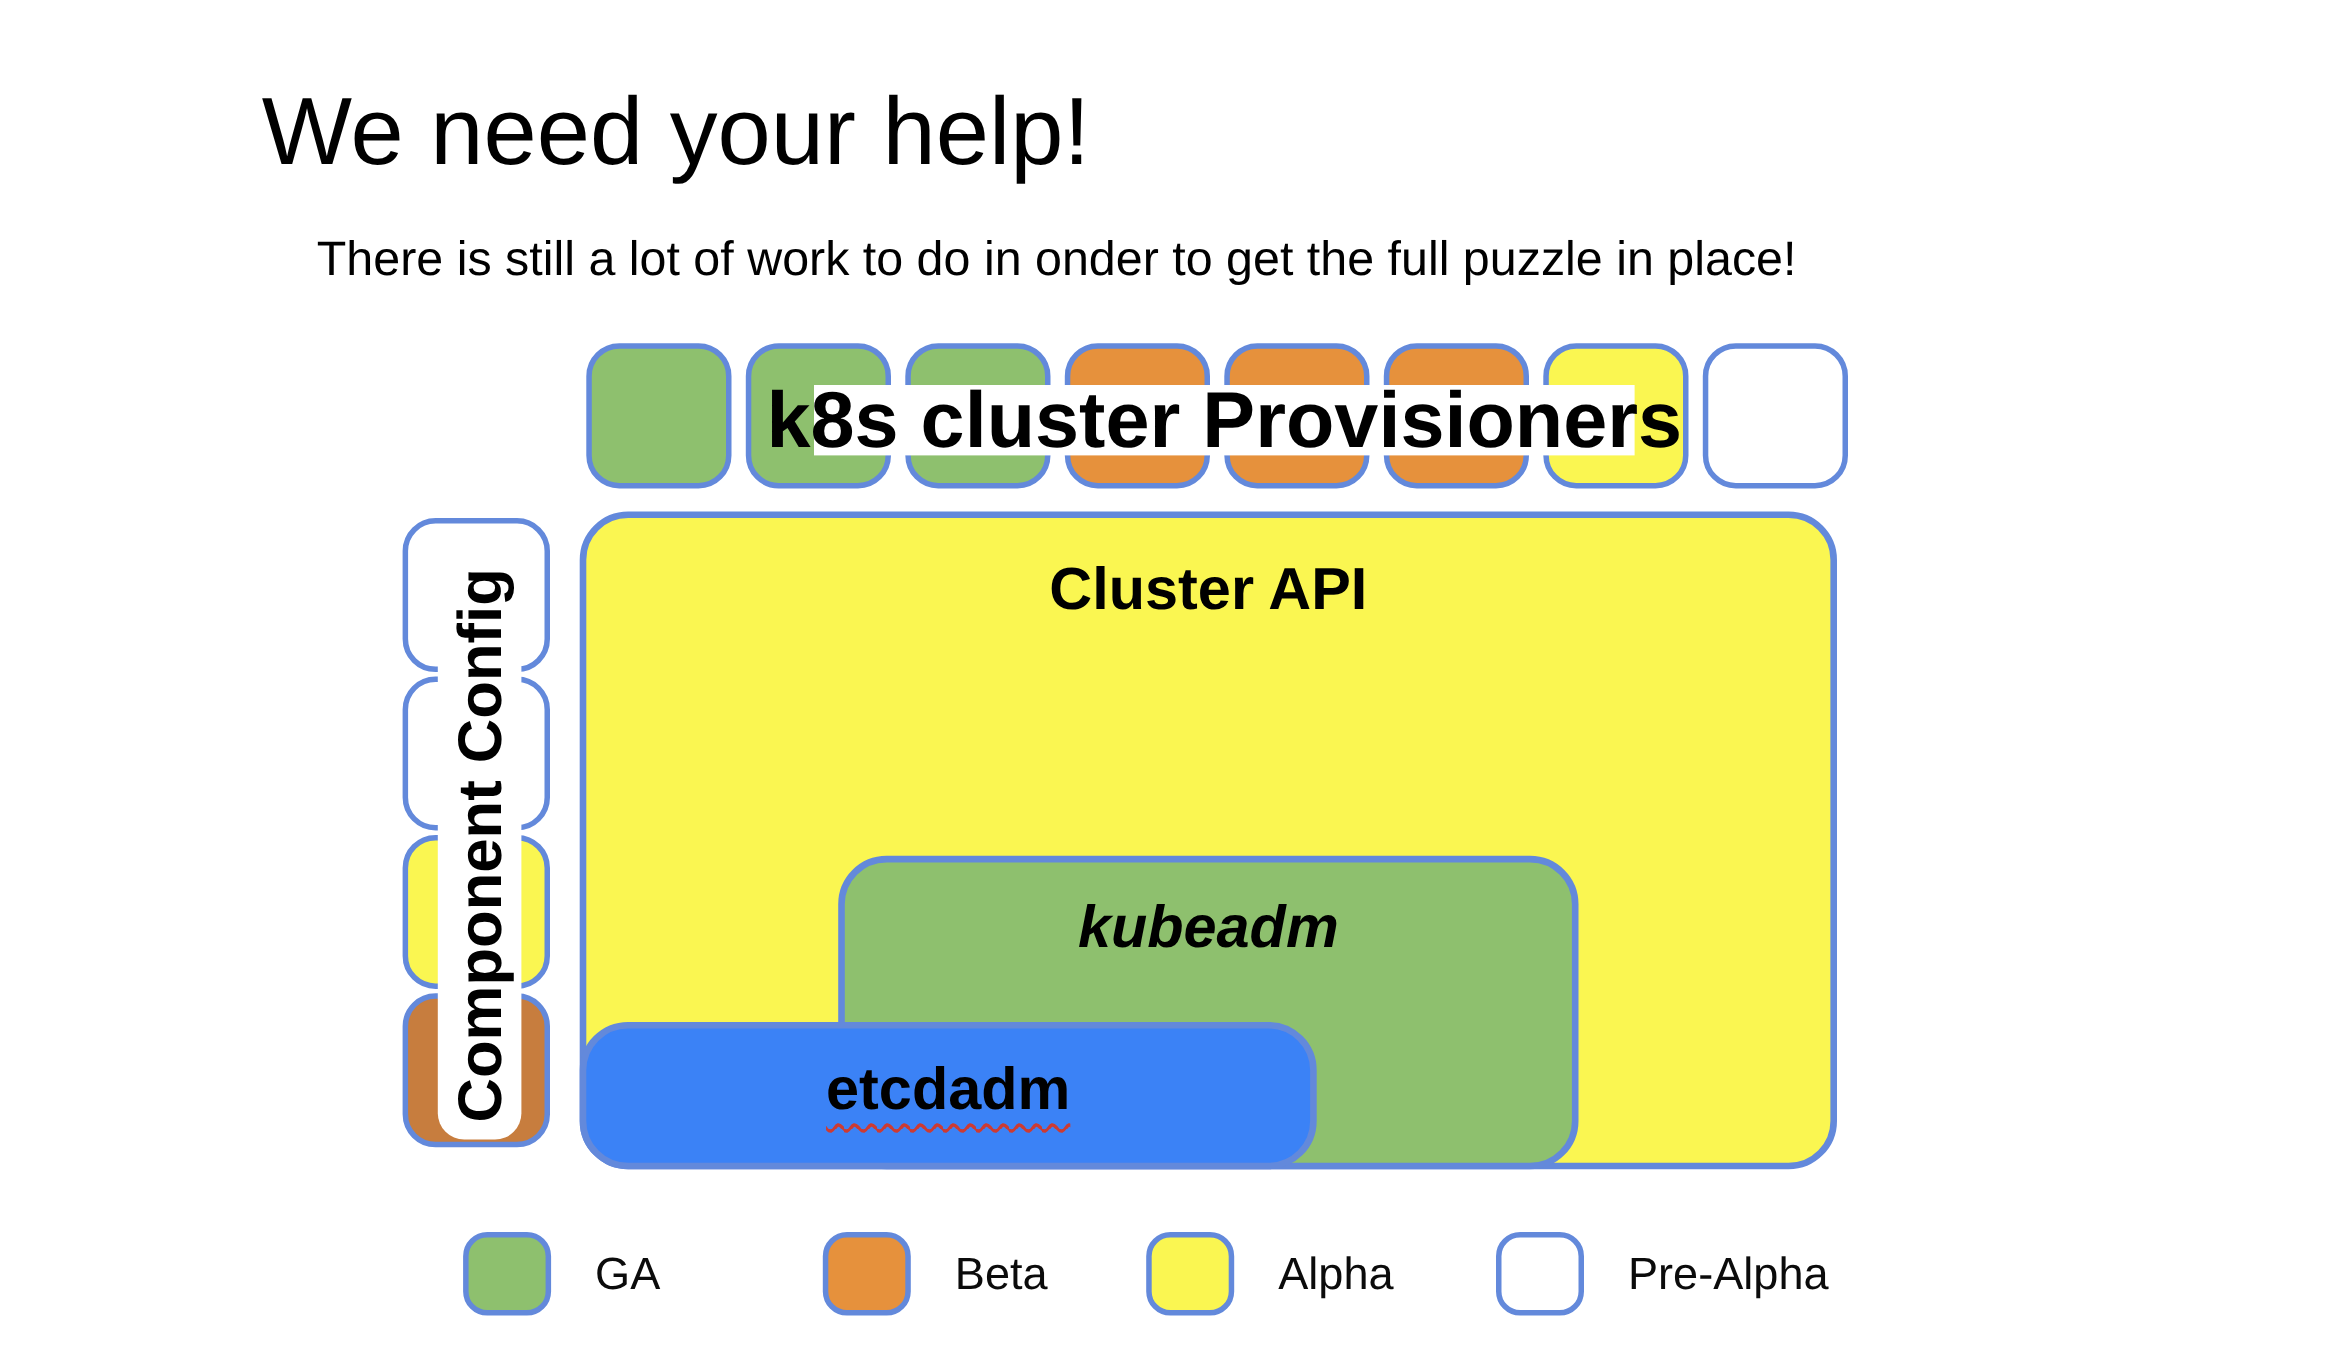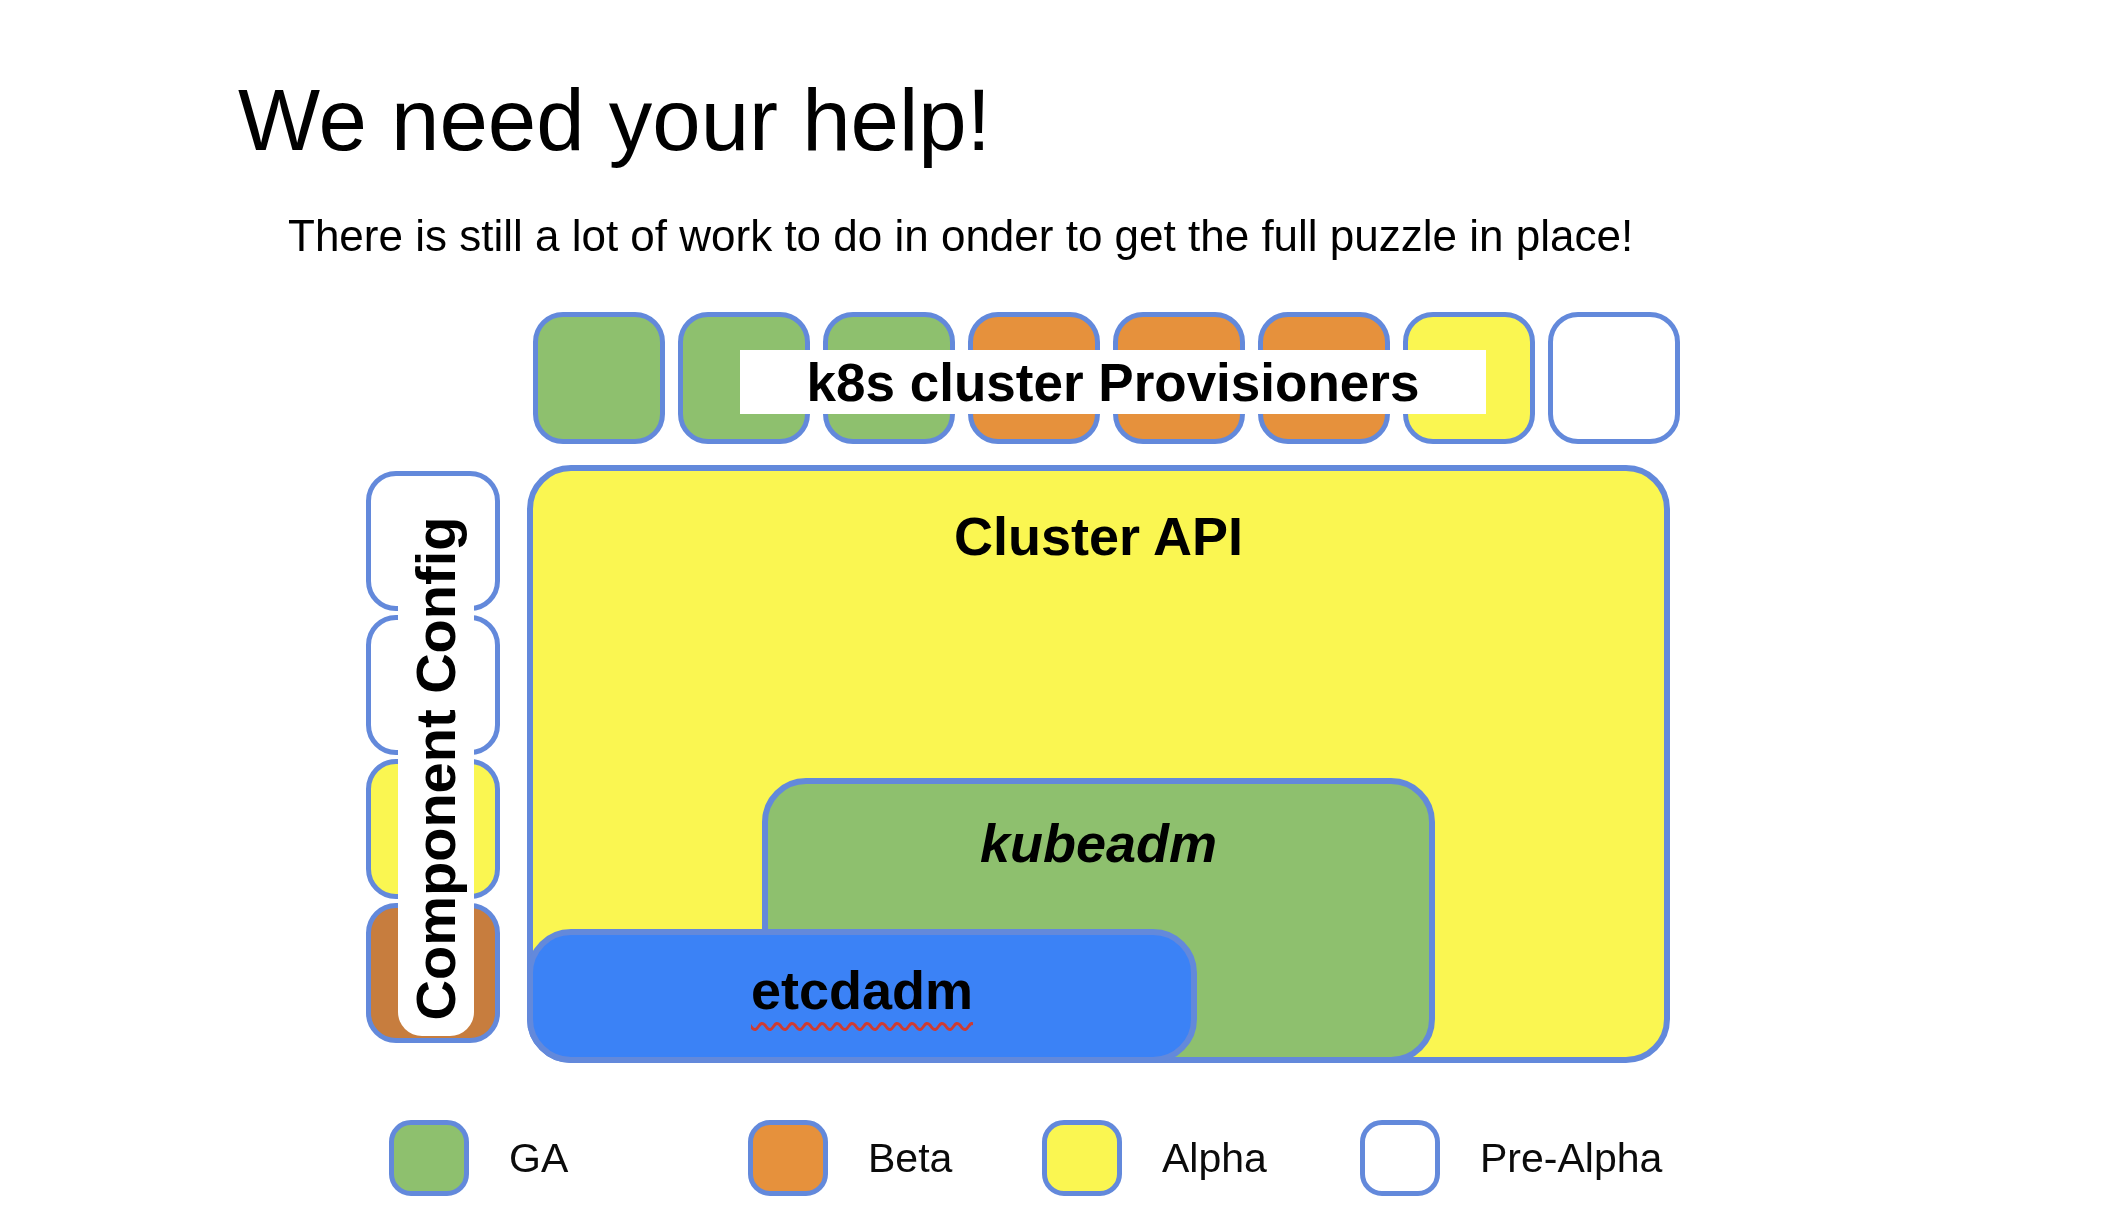--- a/index.html
+++ b/index.html
@@ -30,21 +30,21 @@
   .prov-row .sq{
     width:132px;height:132px;border-radius:30px;
     border:5px solid var(--blue);box-sizing:border-box;
   }
   .prov-band{
     position:absolute;left:740px;top:350px;width:746px;height:64px;
     background:#ffffff;z-index:5;
     display:flex;align-items:center;justify-content:center;
   }
   .prov-band span{
-    font-size:53px;font-weight:700;white-space:nowrap;text-align:center;
+    font-size:72px;font-weight:700;white-space:nowrap;text-align:center;
   }
   
   .cc-col{
     position:absolute;left:366px;top:471px;
     display:flex;flex-direction:column;gap:4px;z-index:1;
   }
   .cc-col .sq{
     width:134px;height:140px;border-radius:30px;
     border:5px solid var(--blue);box-sizing:border-box;
   }
@@ -124,21 +124,21 @@
     <span class="box-label">Cluster API</span>
   </div>
   <div class="box box-kubeadm" style="background: rgb(142, 192, 110);">
     <span class="box-label">kubeadm</span>
   </div>
   <div class="box box-etcdadm" style="background: #3b82f6;">
     <span class="box-label squiggle">etcdadm</span>
   </div>
 
   <div id="legend">
-      <div class="legend-item" style="left: 389px;">
+      <div class="legend-item" style="left: 421px;">
         <div class="legend-swatch" style="background: rgb(142, 192, 110);"></div>
         <span class="legend-label">GA</span>
       </div>
       <div class="legend-item" style="left: 748px;">
         <div class="legend-swatch" style="background: rgb(230, 145, 60);"></div>
         <span class="legend-label">Beta</span>
       </div>
       <div class="legend-item" style="left: 1042px;">
         <div class="legend-swatch" style="background: rgb(250, 246, 81);"></div>
         <span class="legend-label">Alpha</span>

